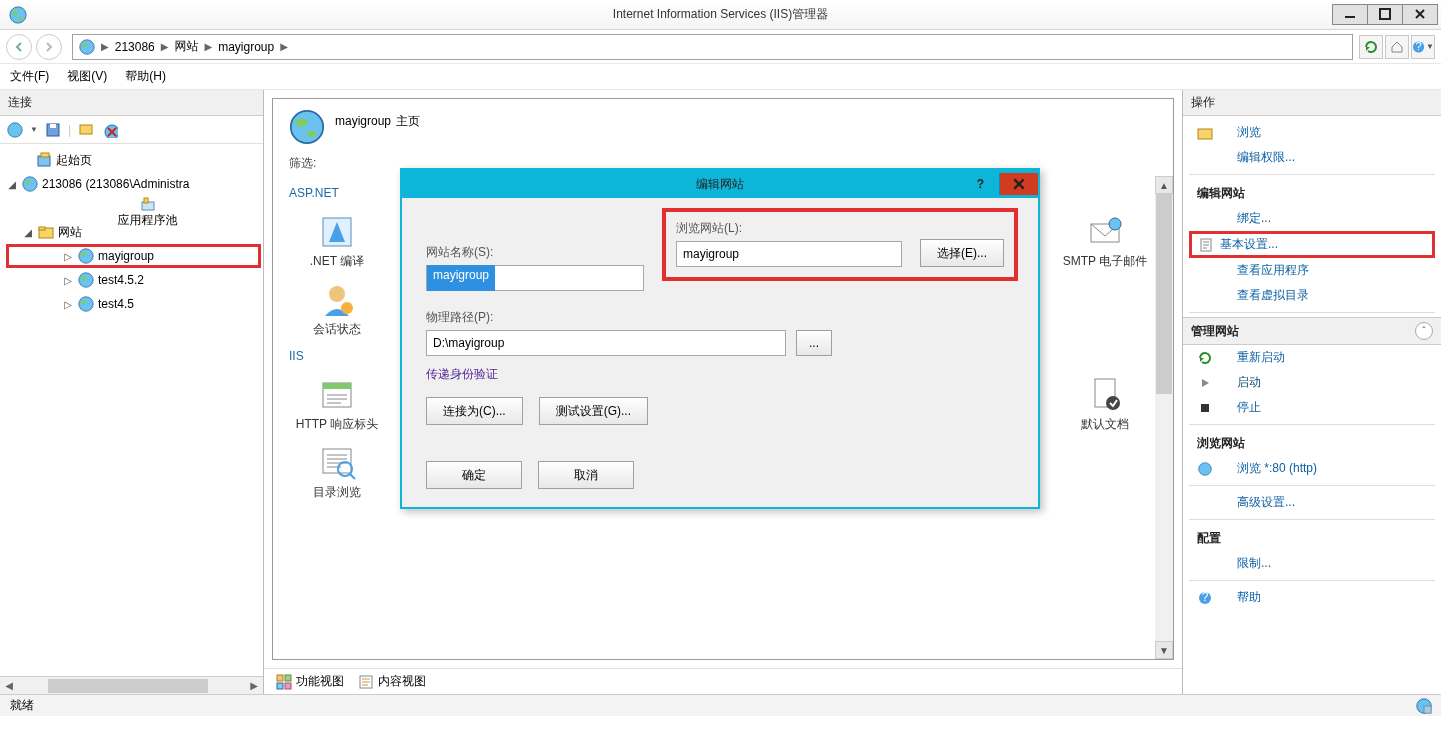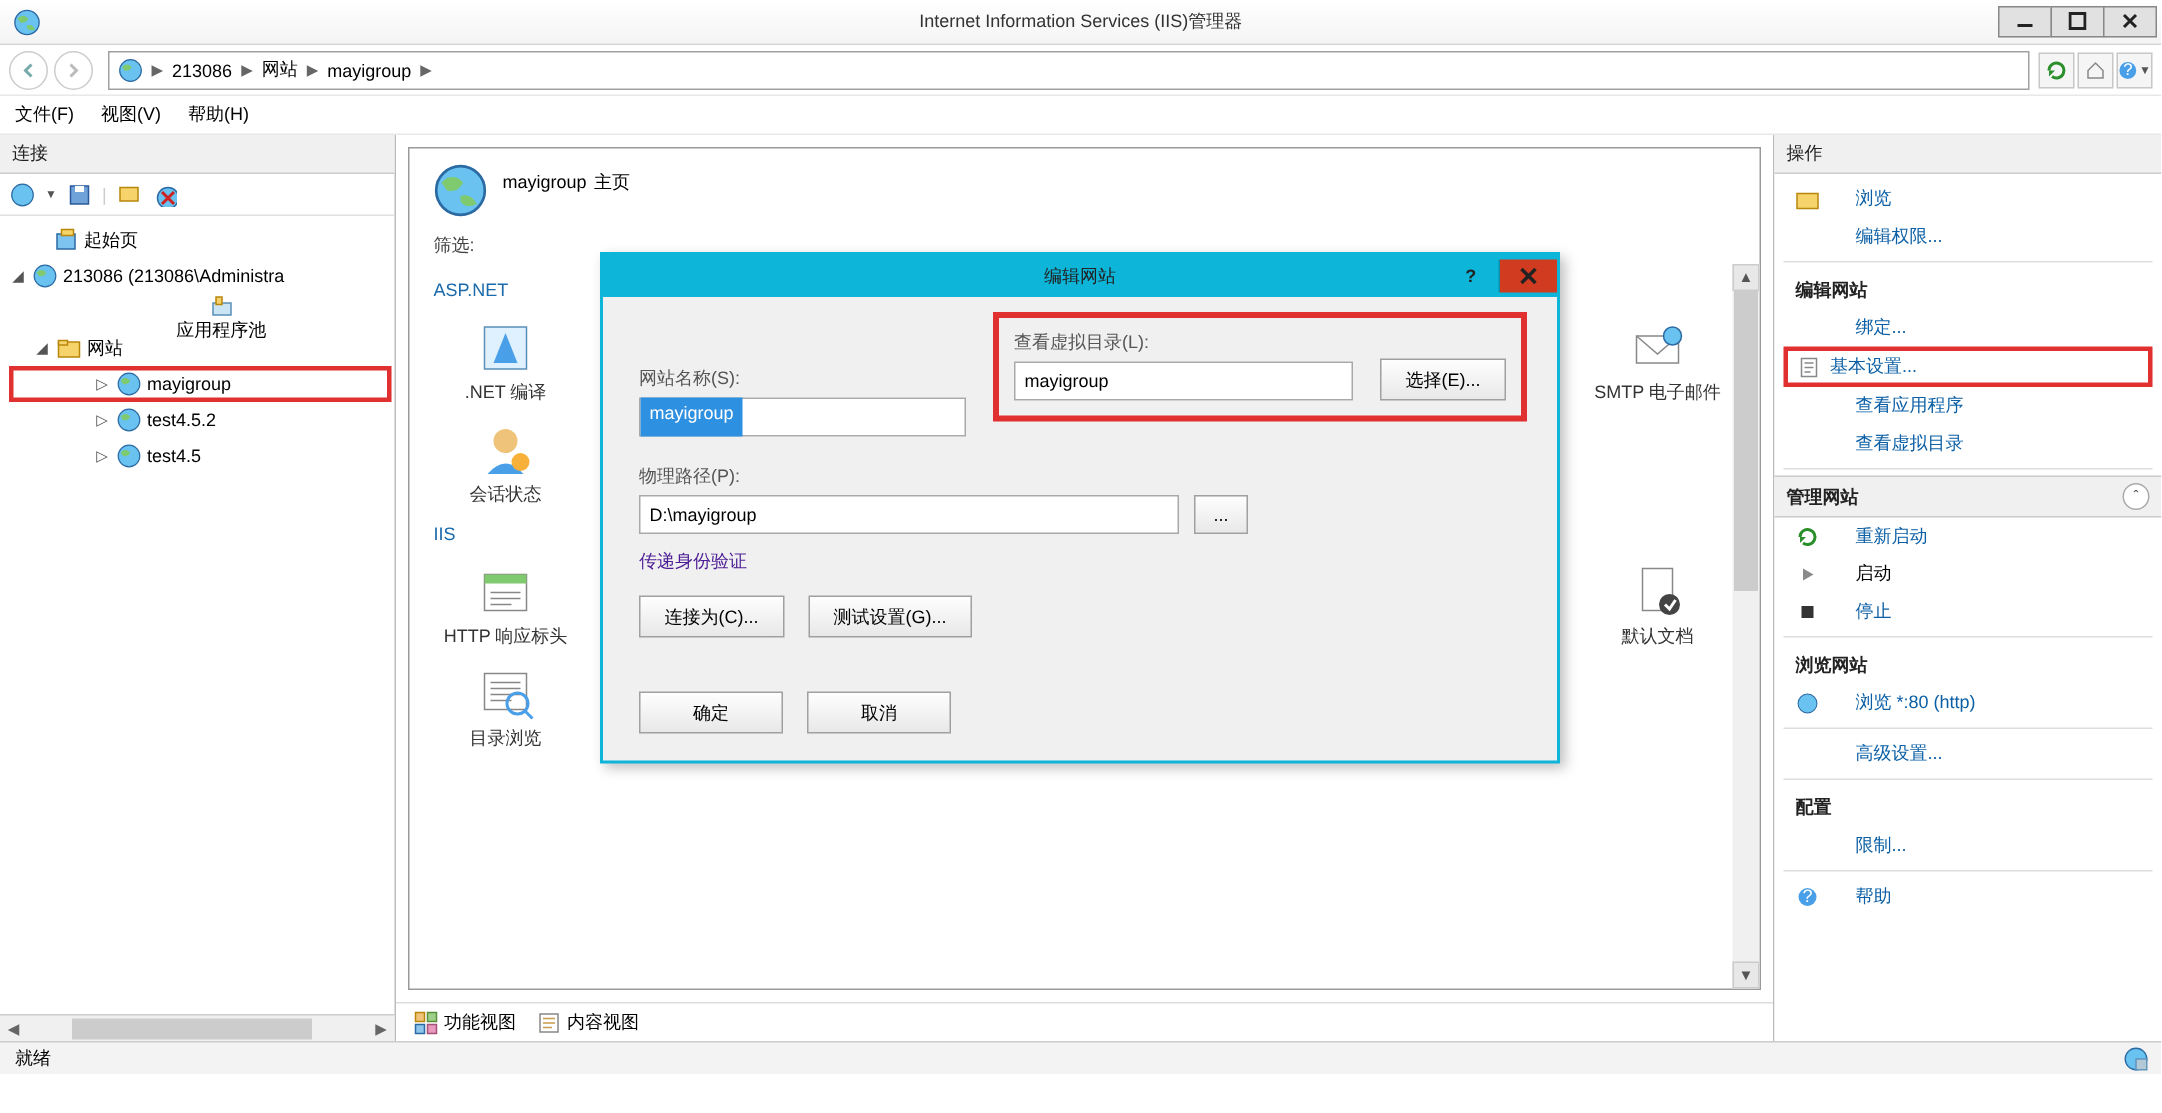--- a/index.html
+++ b/index.html
@@ -68,21 +68,21 @@
 .center-tabs { display: flex; align-items: center; padding: 4px 12px; gap: 14px; border-top: 1px solid #ddd; }
 .center-tabs .tab { display: flex; align-items: center; gap: 4px; cursor: pointer; }
 .center-tabs .tab-icon { width: 16px; height: 16px; }
 
 .right { width: 258px; background: #fff; display: flex; flex-direction: column; }
 .actions { padding: 4px 0; }
 .action-group-title { padding: 6px 14px 4px; color: #222; font-weight: bold; }
 .action-item { display: flex; align-items: center; gap: 24px; padding: 4px 14px; cursor: pointer; }
 .action-item .ai-icon { width: 16px; height: 16px; display: flex; align-items: center; justify-content: center; }
 .action-link { color: #0b5fa5; }
-.action-disabled { color: #000000; }
+.action-disabled { color: #0c4a6e; }
 .hr { height: 1px; background: #ddd; margin: 4px 6px; }
 .basic-highlight { border: 3px solid #e03030; margin: 0 6px; padding: 2px 6px; display: flex; align-items: center; gap: 6px; }
 .round-collapse { width: 18px; height: 18px; border: 1px solid #aaa; border-radius: 50%; display: flex; align-items: center; justify-content: center; font-size: 10px; color: #555; background: #fff; }
 
 
 .dialog-overlay { position: absolute; left: 400px; top: 168px; width: 640px; background: #0db5d9; padding: 2px; box-shadow: 3px 3px 8px rgba(0,0,0,0.25); }
 .dialog-title { height: 28px; display: flex; align-items: center; position: relative; color: #222; }
 .dialog-title .dt-text { position: absolute; left: 50%; transform: translateX(-50%); }
 .dialog-title .dt-ctrls { margin-left: auto; display: flex; }
 .dialog-title .dt-btn { width: 38px; height: 22px; display: flex; align-items: center; justify-content: center; cursor: pointer; font-size: 16px; }
@@ -636,21 +636,21 @@
   <div class="dialog-body">
     <div class="dialog-row">
       <div class="col">
         <label>网站名称(S):</label>
         <div class="site-name-wrap">
             <span class="txt-input selected" style="border:none">mayigroup</span>
           </div>
       </div>
       <div class="apppool-highlight">
         <div class="col">
-          <label>查看虚拟目录(L):</label>
+          <label>浏览网站(L):</label>
           <input class="txt-input readonly" style="width: 226px;" readonly="" value="mayigroup">
         </div>
         <button class="wbtn">选择(E)...</button>
       </div>
     </div>
     <div class="col" style="margin-bottom:10px">
       <label>物理路径(P):</label>
       <div style="display:flex;gap:10px;align-items:center">
         <input class="txt-input" style="width: 360px;" value="D:\mayigroup">
         <button class="small-btn">...</button>

